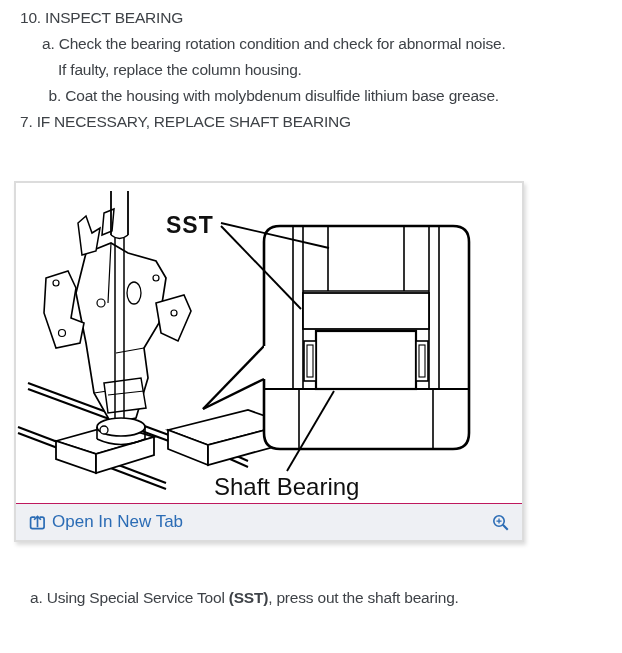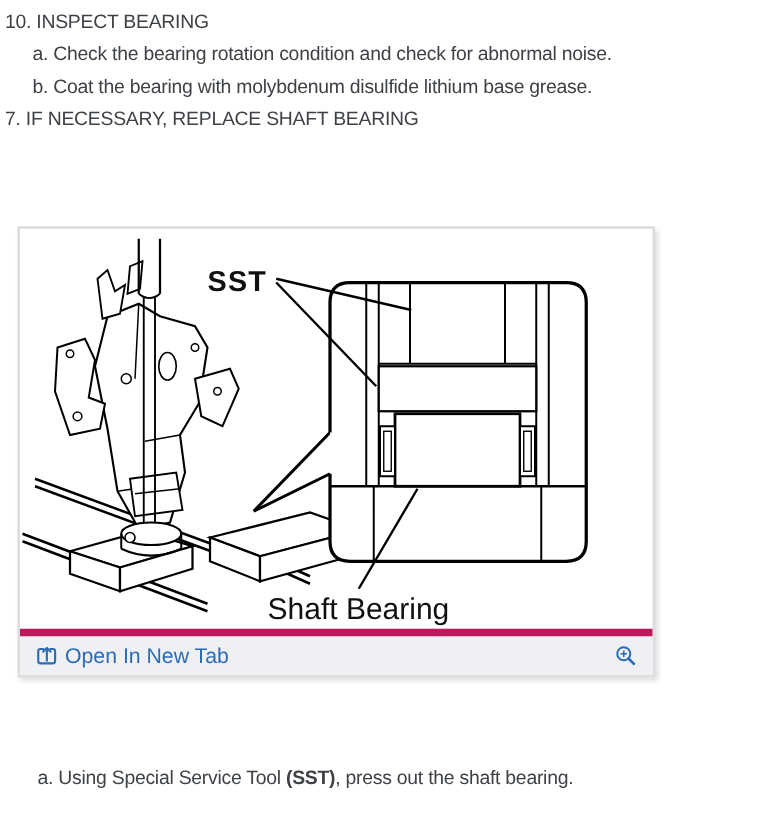--- a/index.html
+++ b/index.html
@@ -1,63 +1,64 @@
 <!DOCTYPE html>
 <html><head>
 <meta charset="utf-8">
 <style>
   html,body { margin:0; padding:0; background:#ffffff; }
   .page {
     position:relative; width:622px; height:653px; background:#ffffff;
     font-family:"Liberation Sans", sans-serif; color:#3e4247; overflow:hidden;
   }
   
-  .top-text { position:absolute; left:4px; top:5px; font-size:15.5px; line-height:26px; letter-spacing:-0.2px; }
+  .top-text { position:absolute; left:20px; top:5px; font-size:15.5px; line-height:26px; letter-spacing:-0.2px; }
   .ind-0 { padding-left:0; }
-  .ind-1 { padding-left:22px; }
+  .ind-1 { padding-left:22px;text-align:center; }
   .ind-2 { padding-left:38px; }
 
   
   .figure-panel {
     position:absolute; left:14px; top:181px; width:510px; height:361px;
     background:#ffffff; border:2px solid #dcdcdc; box-sizing:border-box;
     box-shadow:2px 3px 4px rgba(0,0,0,0.14);
   }
   .figure-area { position:absolute; left:0; top:0; width:506px; height:320px; }
   .figure-area svg { position:absolute; left:0; top:0; }
 
   .figure-footer {
     position:absolute; left:0; bottom:0; width:506px; height:37px; box-sizing:border-box;
-    background:#eef0f4; border-top:6px solid #be185d;
+    background:#eef0f4; border-top:1px solid #be185d;
     display:flex; align-items:center; justify-content:space-between; padding:0 13px;
   }
   .link {
     display:flex; align-items:center; gap:6px;
     color:#2b6cb5; font-size:17px; cursor:pointer; text-decoration:none; white-space:nowrap;
   }
   .link .icn { display:inline-flex; }
 
   
-  .bottom-text { position:absolute; left:30px; top:610px; font-size:15.5px; line-height:26px; letter-spacing:-0.2px; }
+  .bottom-text { position:absolute; left:30px; top:585px; font-size:15.5px; line-height:26px; letter-spacing:-0.2px; }
   .bold { font-weight:bold; }
 
   
   .ink  { stroke:#000; fill:none; }
   .inkf { stroke:#000; fill:#fff; }
   text.fig-label { fill:#101010; stroke:none; font-family:"Liberation Sans", sans-serif; }
 </style>
 </head>
 <body>
 
 <div class="page">
 
   <div class="top-text">
     <div class="ind-0">10. INSPECT BEARING</div>
     <div class="ind-1">a. Check the bearing rotation condition and check for abnormal noise.</div>
-    <div class="ind-1">b. Coat the bearing with molybdenum disulfide lithium base grease.</div>
+    <div class="ind-2">If faulty, replace the column housing.</div>
+    <div class="ind-1">b. Coat the housing with molybdenum disulfide lithium base grease.</div>
     <div class="ind-0">7. IF NECESSARY, REPLACE SHAFT BEARING</div>
   </div>
 
   <div class="figure-panel">
 
     <div class="figure-area">
       <svg width="506" height="320" viewBox="0 0 506 320">
 
         <g class="ink" stroke-width="2">
           <path d="M12,200 L188,265"></path>

